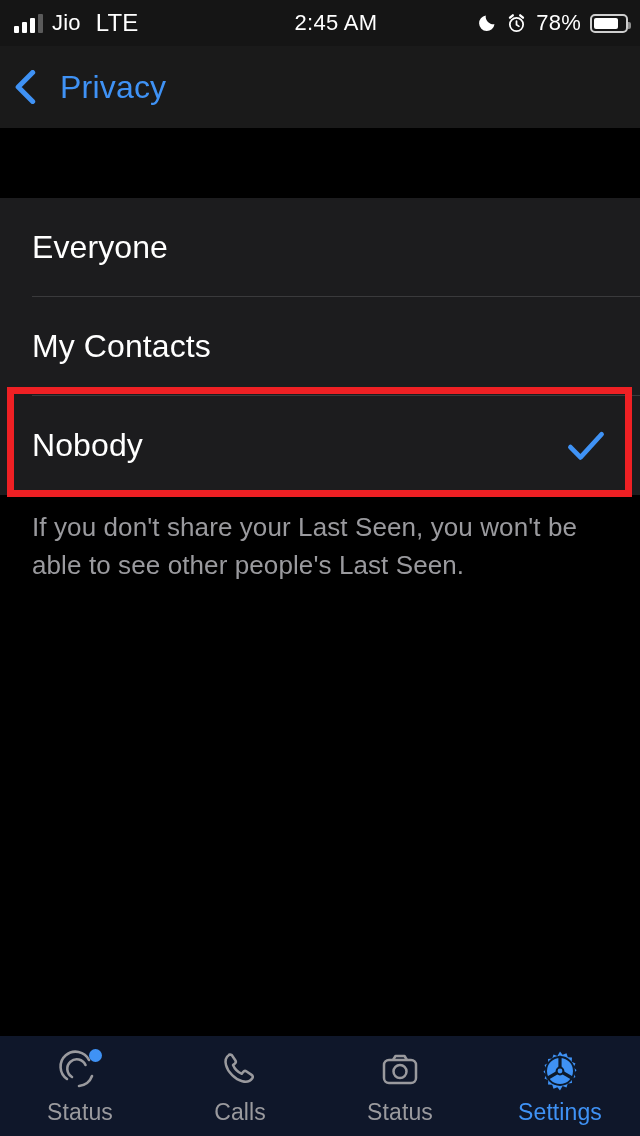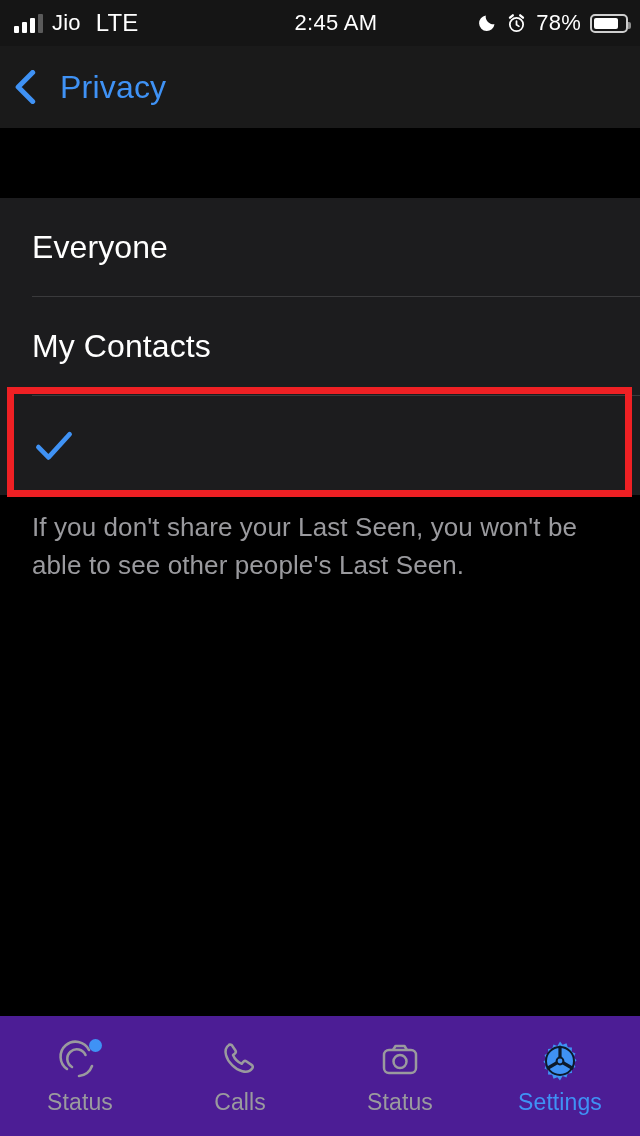--- a/index.html
+++ b/index.html
@@ -120,22 +120,22 @@
   .footnote {
     position:absolute; top:508px; left:32px;
     width:580px;
     font-size:26px; line-height:38px;
     color:#9a9a9e; letter-spacing:0.1px;
   }
 
   
   .tabbar {
     position:absolute; bottom:0; left:0;
-    width:640px; height:120px;
-    background:#4c1d95;
+    width:640px; height:100px;
+    background:#0f172a;
     display:flex;
   }
   .tab {
     flex:1;
     display:flex; flex-direction:column;
     align-items:center; justify-content:center;
     gap:3px; cursor:pointer;
   }
   .tab .ticon { width:50px; height:50px; display:block; position:relative; }
   .tab .tlabel { font-size:23px; color:#9a9a9e; letter-spacing:0.1px; }
@@ -196,20 +196,21 @@
       <span class="label">Everyone</span>
       <span class="sep"></span>
     </div>
 
     <div class="row">
       <span class="label">My Contacts</span>
       <span class="sep"></span>
     </div>
 
     <div class="row">
+      <span class="label">Nobody</span>
       <svg class="check" viewBox="0 0 24 24">
         <path d="M3.5 12.6 9 18.2 20.5 5.6" fill="none" stroke="#3f92f5" stroke-width="2.6" stroke-linecap="round" stroke-linejoin="round"></path>
       </svg>
     </div>
 
   </div>
 
   <div class="hilite"></div>
 
   <div class="footnote">If you don't share your Last Seen, you won't be able to see other people's Last Seen.</div>

